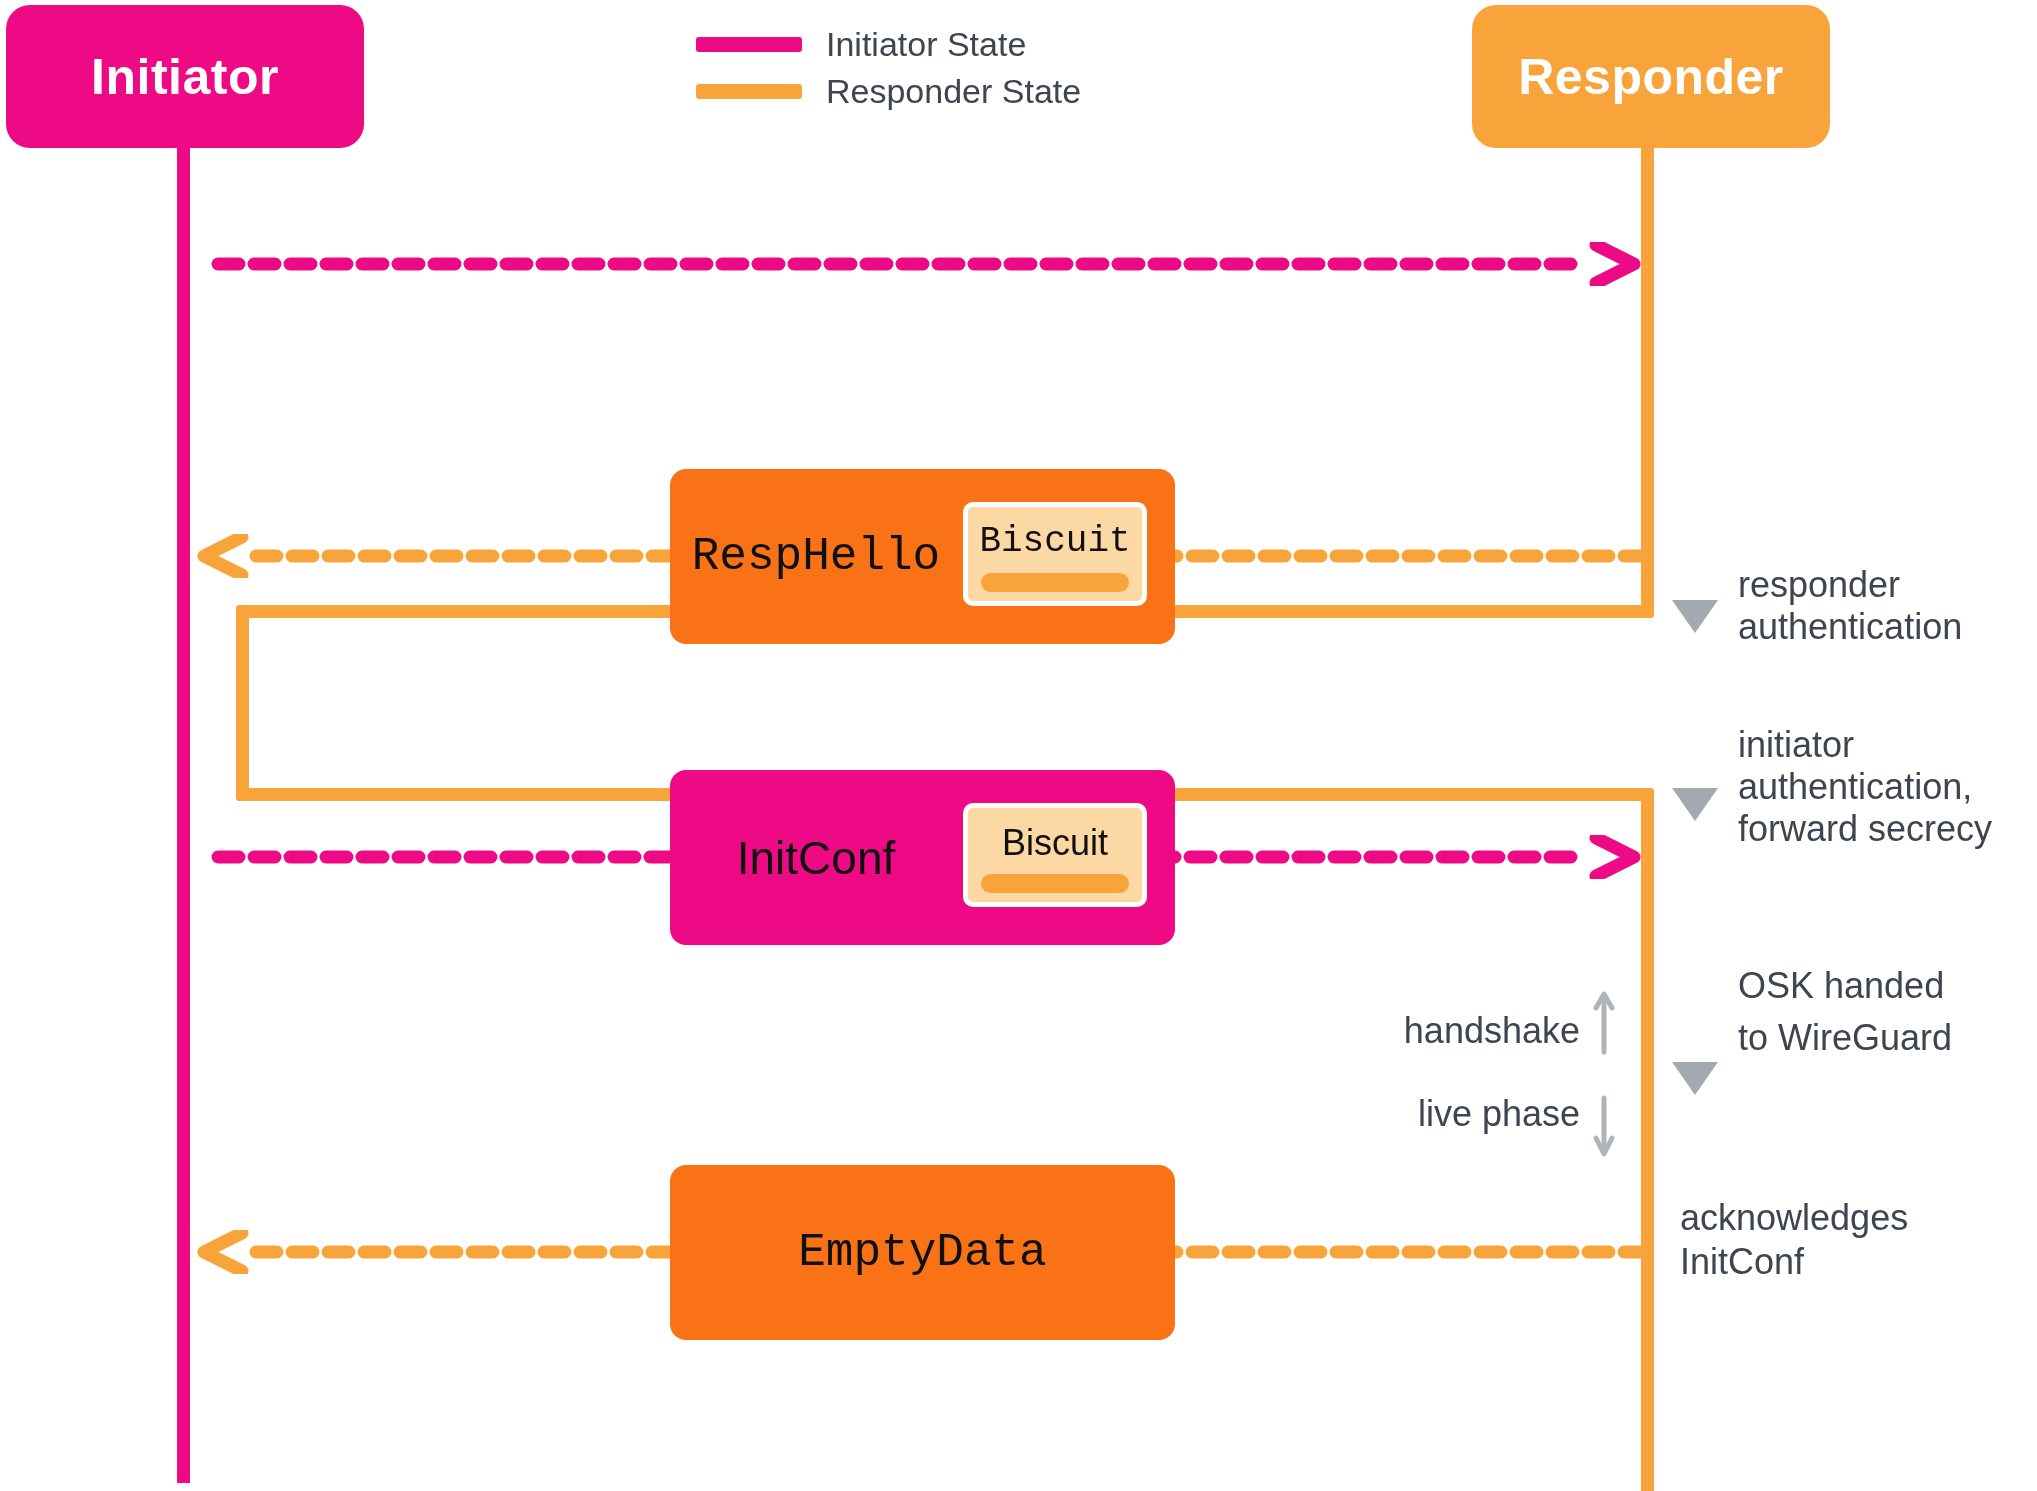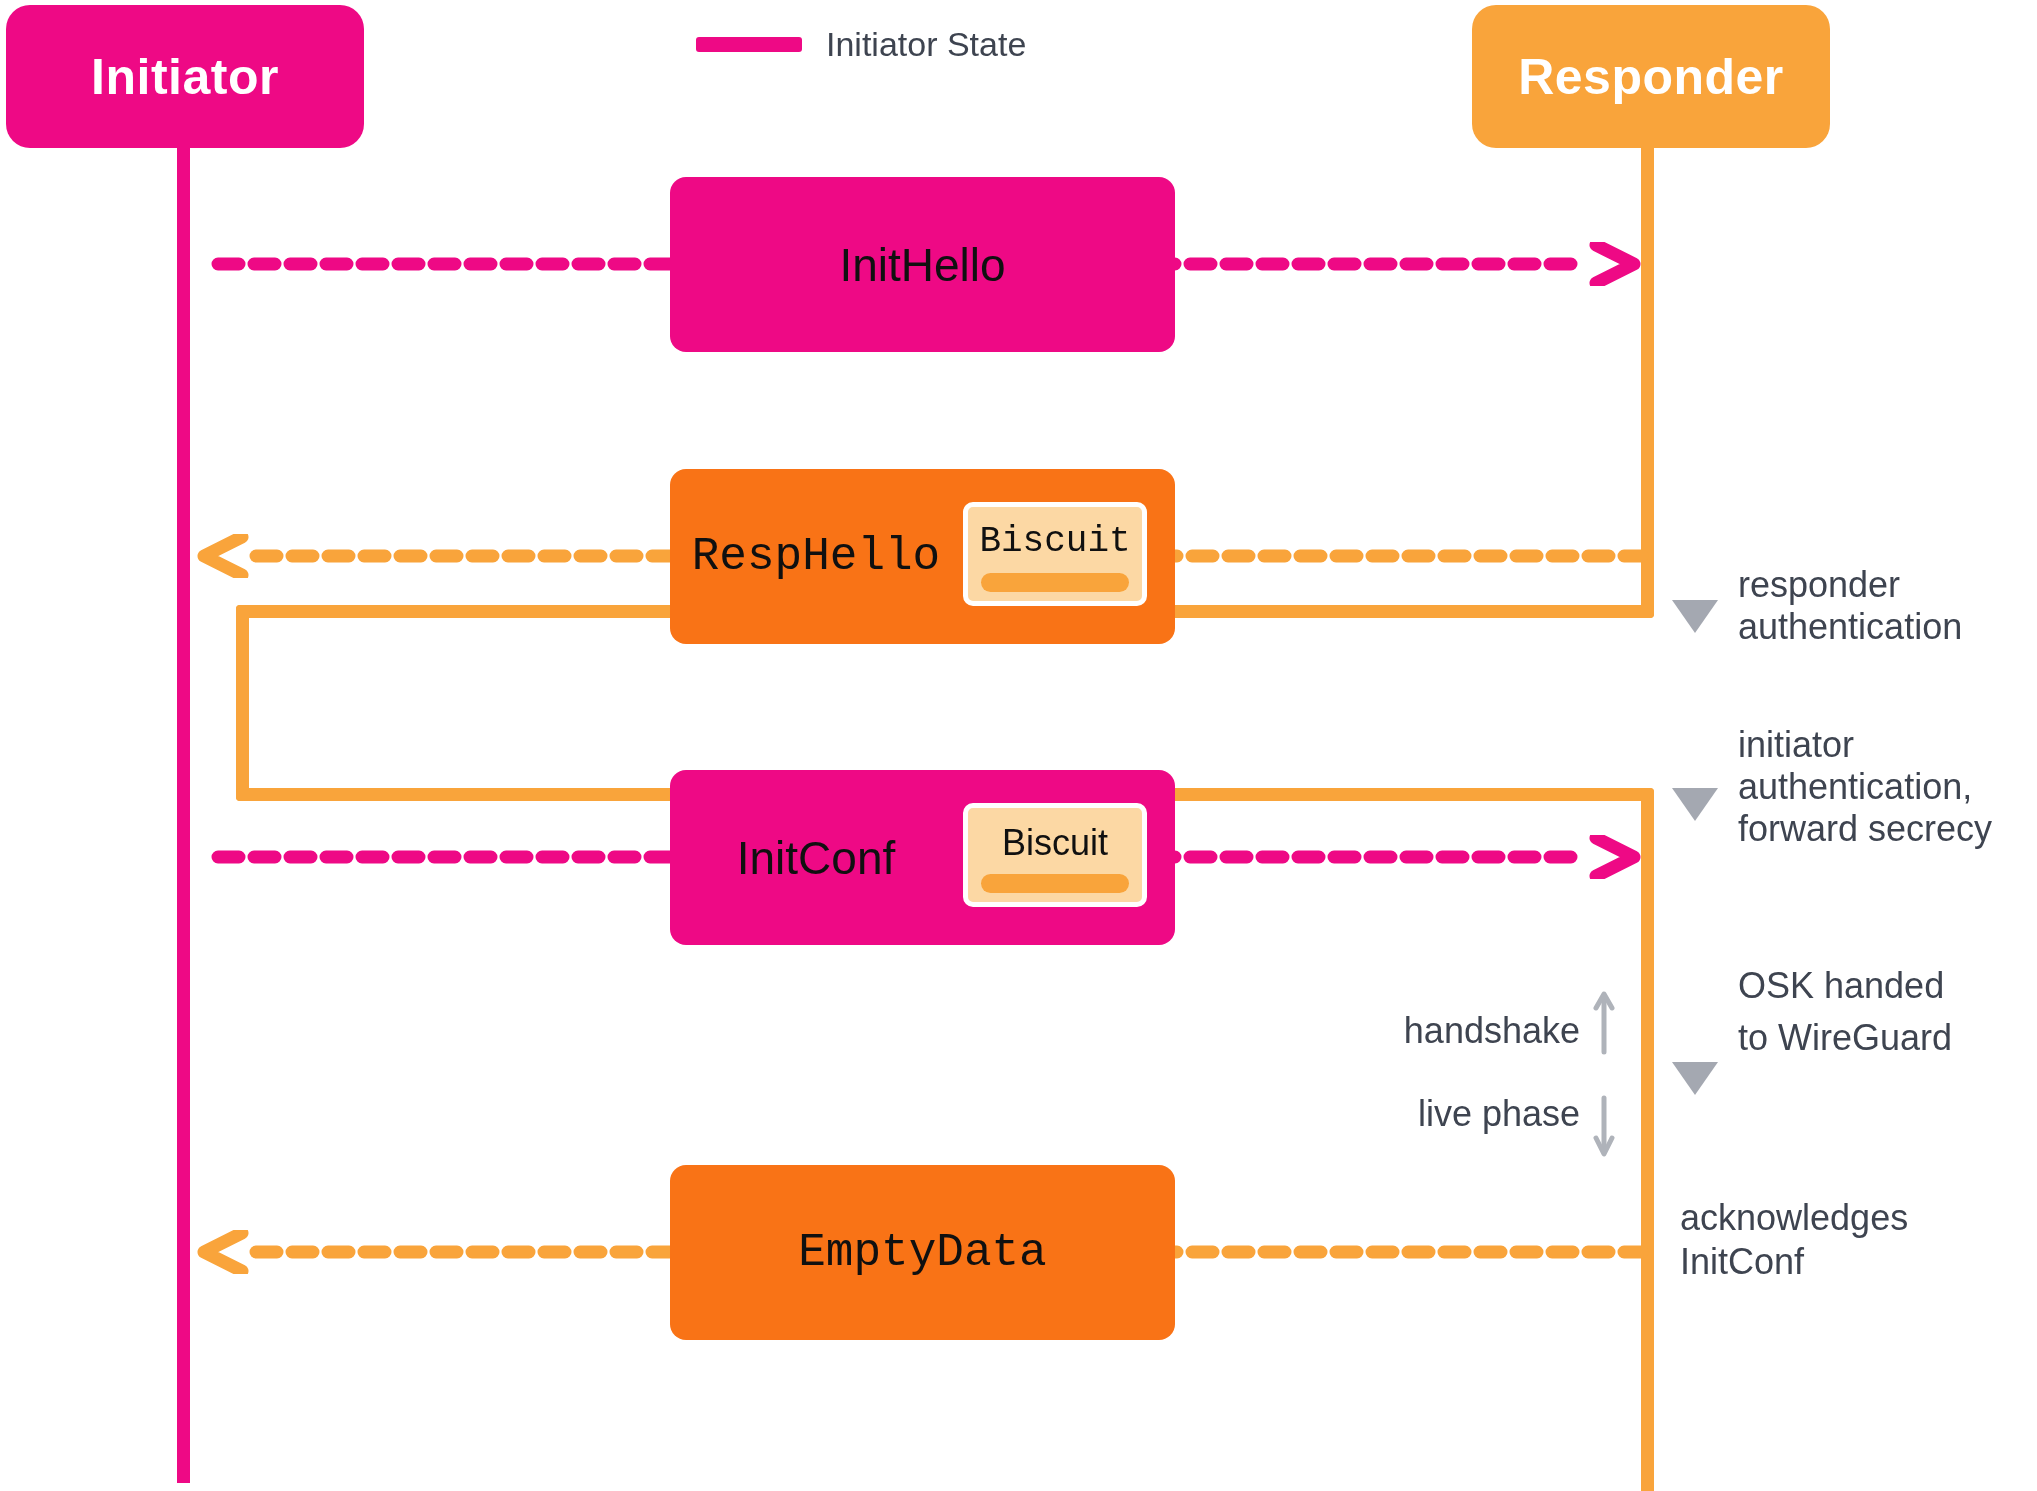--- a/index.html
+++ b/index.html
@@ -98,24 +98,25 @@
     <span>Initiator</span>
   </div>
   <div class="actor orange">
     <span>Responder</span>
   </div>
 
   <div class="legend-row r1">
     <span class="legend-swatch pink"></span>
     <span class="legend-label">Initiator State</span>
   </div>
+  <div class="legend-row r2">
+    <span class="legend-swatch orange"></span>
+    <span class="legend-label">Responder State</span>
+  </div>
 
-  <div class="msg pink" style="top:177px">
-    <span class="msg-label">InitHello</span>
-  </div>
 
   <div class="msg orange with-biscuit" style="top:469px">
     <span class="msg-label">RespHello</span>
     <div class="biscuit">
       <span class="biscuit-label">Biscuit</span>
       <span class="biscuit-bar"></span>
     </div>
   </div>
 
   <div class="msg pink with-biscuit" style="top:770px">

